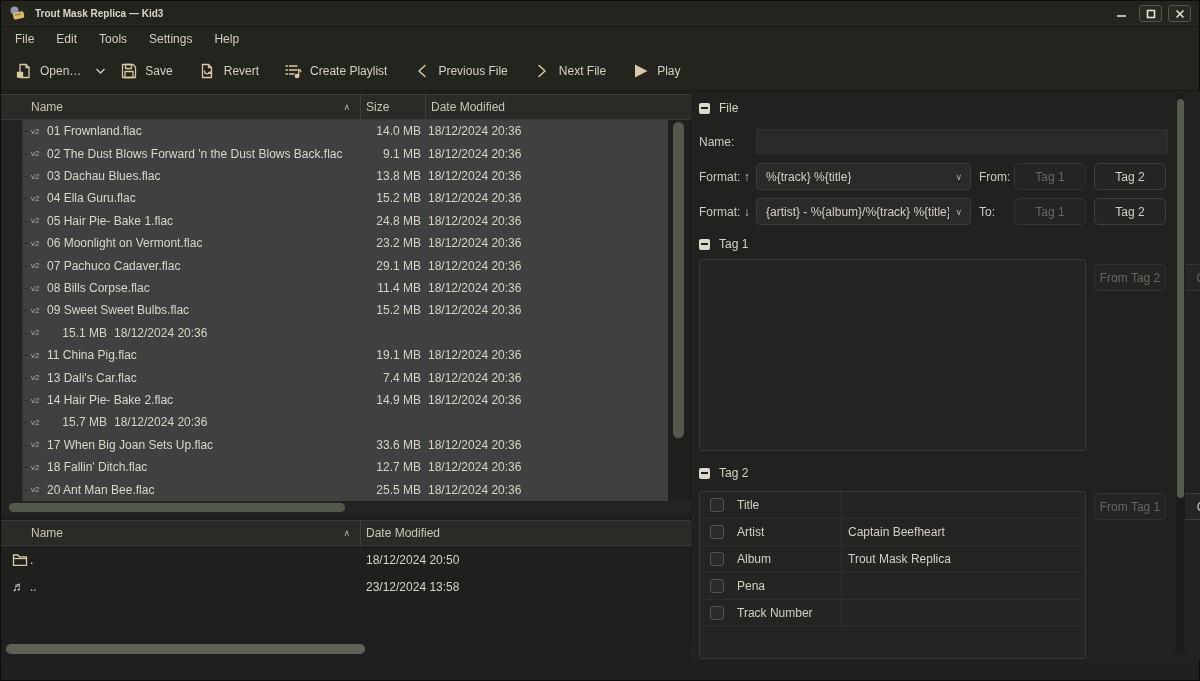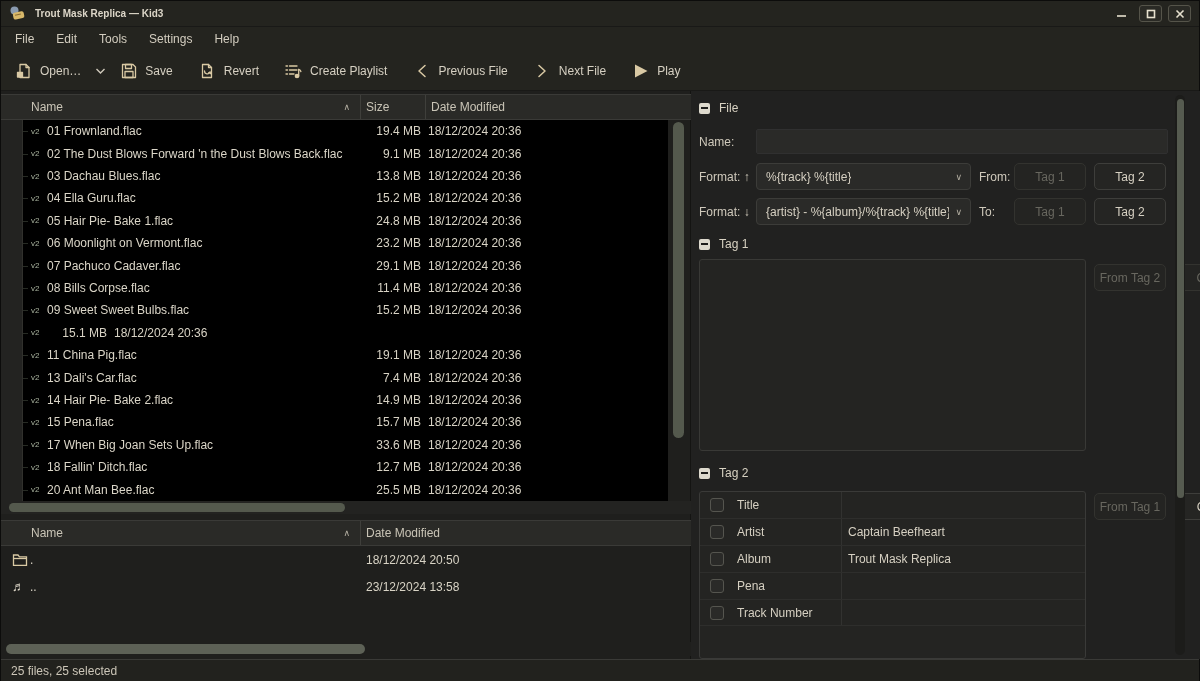--- a/index.html
+++ b/index.html
@@ -48,21 +48,21 @@
   .th { position:relative; height:100%; display:flex; align-items:center; }
   .th .caret { position:absolute; right:10px; font-size:9px; color:#b2ada0; }
   .th-name { width:360px; padding-left:30px; border-right:1px solid #3f3f3b; }
   .th-size { width:65px; padding-left:5px; border-right:1px solid #3f3f3b; }
   .th-date { flex:1; padding-left:5px; }
   .th-dname { width:360px; padding-left:30px; border-right:1px solid #3f3f3b; }
 
   .fl-head { top:3px; }
   .file-rows { position:absolute; left:0; top:29px; width:668px; height:381px;
     background:#232321; overflow:hidden; }
-  .frow { display:flex; align-items:center; height:22.42px; background:#000000; position:relative; }
+  .frow { display:flex; align-items:center; height:22.42px; background:#404040; position:relative; }
   .frow::after { content:""; position:absolute; left:22px; top:50%; width:5px; height:1px; background:#272b24; }
   .gutter { width:22px; height:100%; background:#232321; border-right:1px solid #31312d; flex:none; }
   .v2 { width:16px; margin-left:8px; font-size:8px; color:#a9b39e; flex:none; }
   .fname { width:314px; flex:none; color:#dbd6c8; white-space:nowrap; overflow:hidden; }
   .fsize { width:60px; flex:none; text-align:right; color:#d8d3c5; }
   .fdate { padding-left:7px; color:#d8d3c5; white-space:nowrap; }
 
   .fl-vscroll { position:absolute; right:0; top:29px; width:22px; height:381px; background:#1f1f1d; }
   .fl-vscroll .thumb { position:absolute; left:5px; top:2px; width:11px; height:316px;
     background:#54594d; border-radius:6px; }
@@ -266,21 +266,21 @@
       <div class="th th-date">
         <span>Date Modified</span>
       </div>
     </div>
 
     <div class="file-rows" id="file-rows">
   <div class="frow">
     <span class="gutter"></span>
     <span class="v2">v2</span>
     <span class="fname">01 Frownland.flac</span>
-    <span class="fsize">19.4 MB</span>
+    <span class="fsize">14.0 MB</span>
     <span class="fdate">18/12/2024 20:36</span>
   </div>
 
   <div class="frow">
     <span class="gutter"></span>
     <span class="v2">v2</span>
     <span class="fname">02 The Dust Blows Forward 'n the Dust Blows Back.flac</span>
     <span class="fsize">9.1 MB</span>
     <span class="fdate">18/12/2024 20:36</span>
   </div>
@@ -368,21 +368,20 @@
     <span class="gutter"></span>
     <span class="v2">v2</span>
     <span class="fname">14 Hair Pie- Bake 2.flac</span>
     <span class="fsize">14.9 MB</span>
     <span class="fdate">18/12/2024 20:36</span>
   </div>
 
   <div class="frow">
     <span class="gutter"></span>
     <span class="v2">v2</span>
-    <span class="fname">15 Pena.flac</span>
     <span class="fsize">15.7 MB</span>
     <span class="fdate">18/12/2024 20:36</span>
   </div>
 
   <div class="frow">
     <span class="gutter"></span>
     <span class="v2">v2</span>
     <span class="fname">17 When Big Joan Sets Up.flac</span>
     <span class="fsize">33.6 MB</span>
     <span class="fdate">18/12/2024 20:36</span>
@@ -550,17 +549,14 @@
         <div class="btn">Paste</div>
         <div class="btn">Remove</div>
         <div class="side-sep"></div>
       </div>
 
     <div class="rp-vscroll">
         <div class="thumb"></div>
       </div>
   </div>
 
-  <div class="statusbar">
-    <span>25 files, 25 selected</span>
-  </div>
 
 </div>
 
 </body></html>

